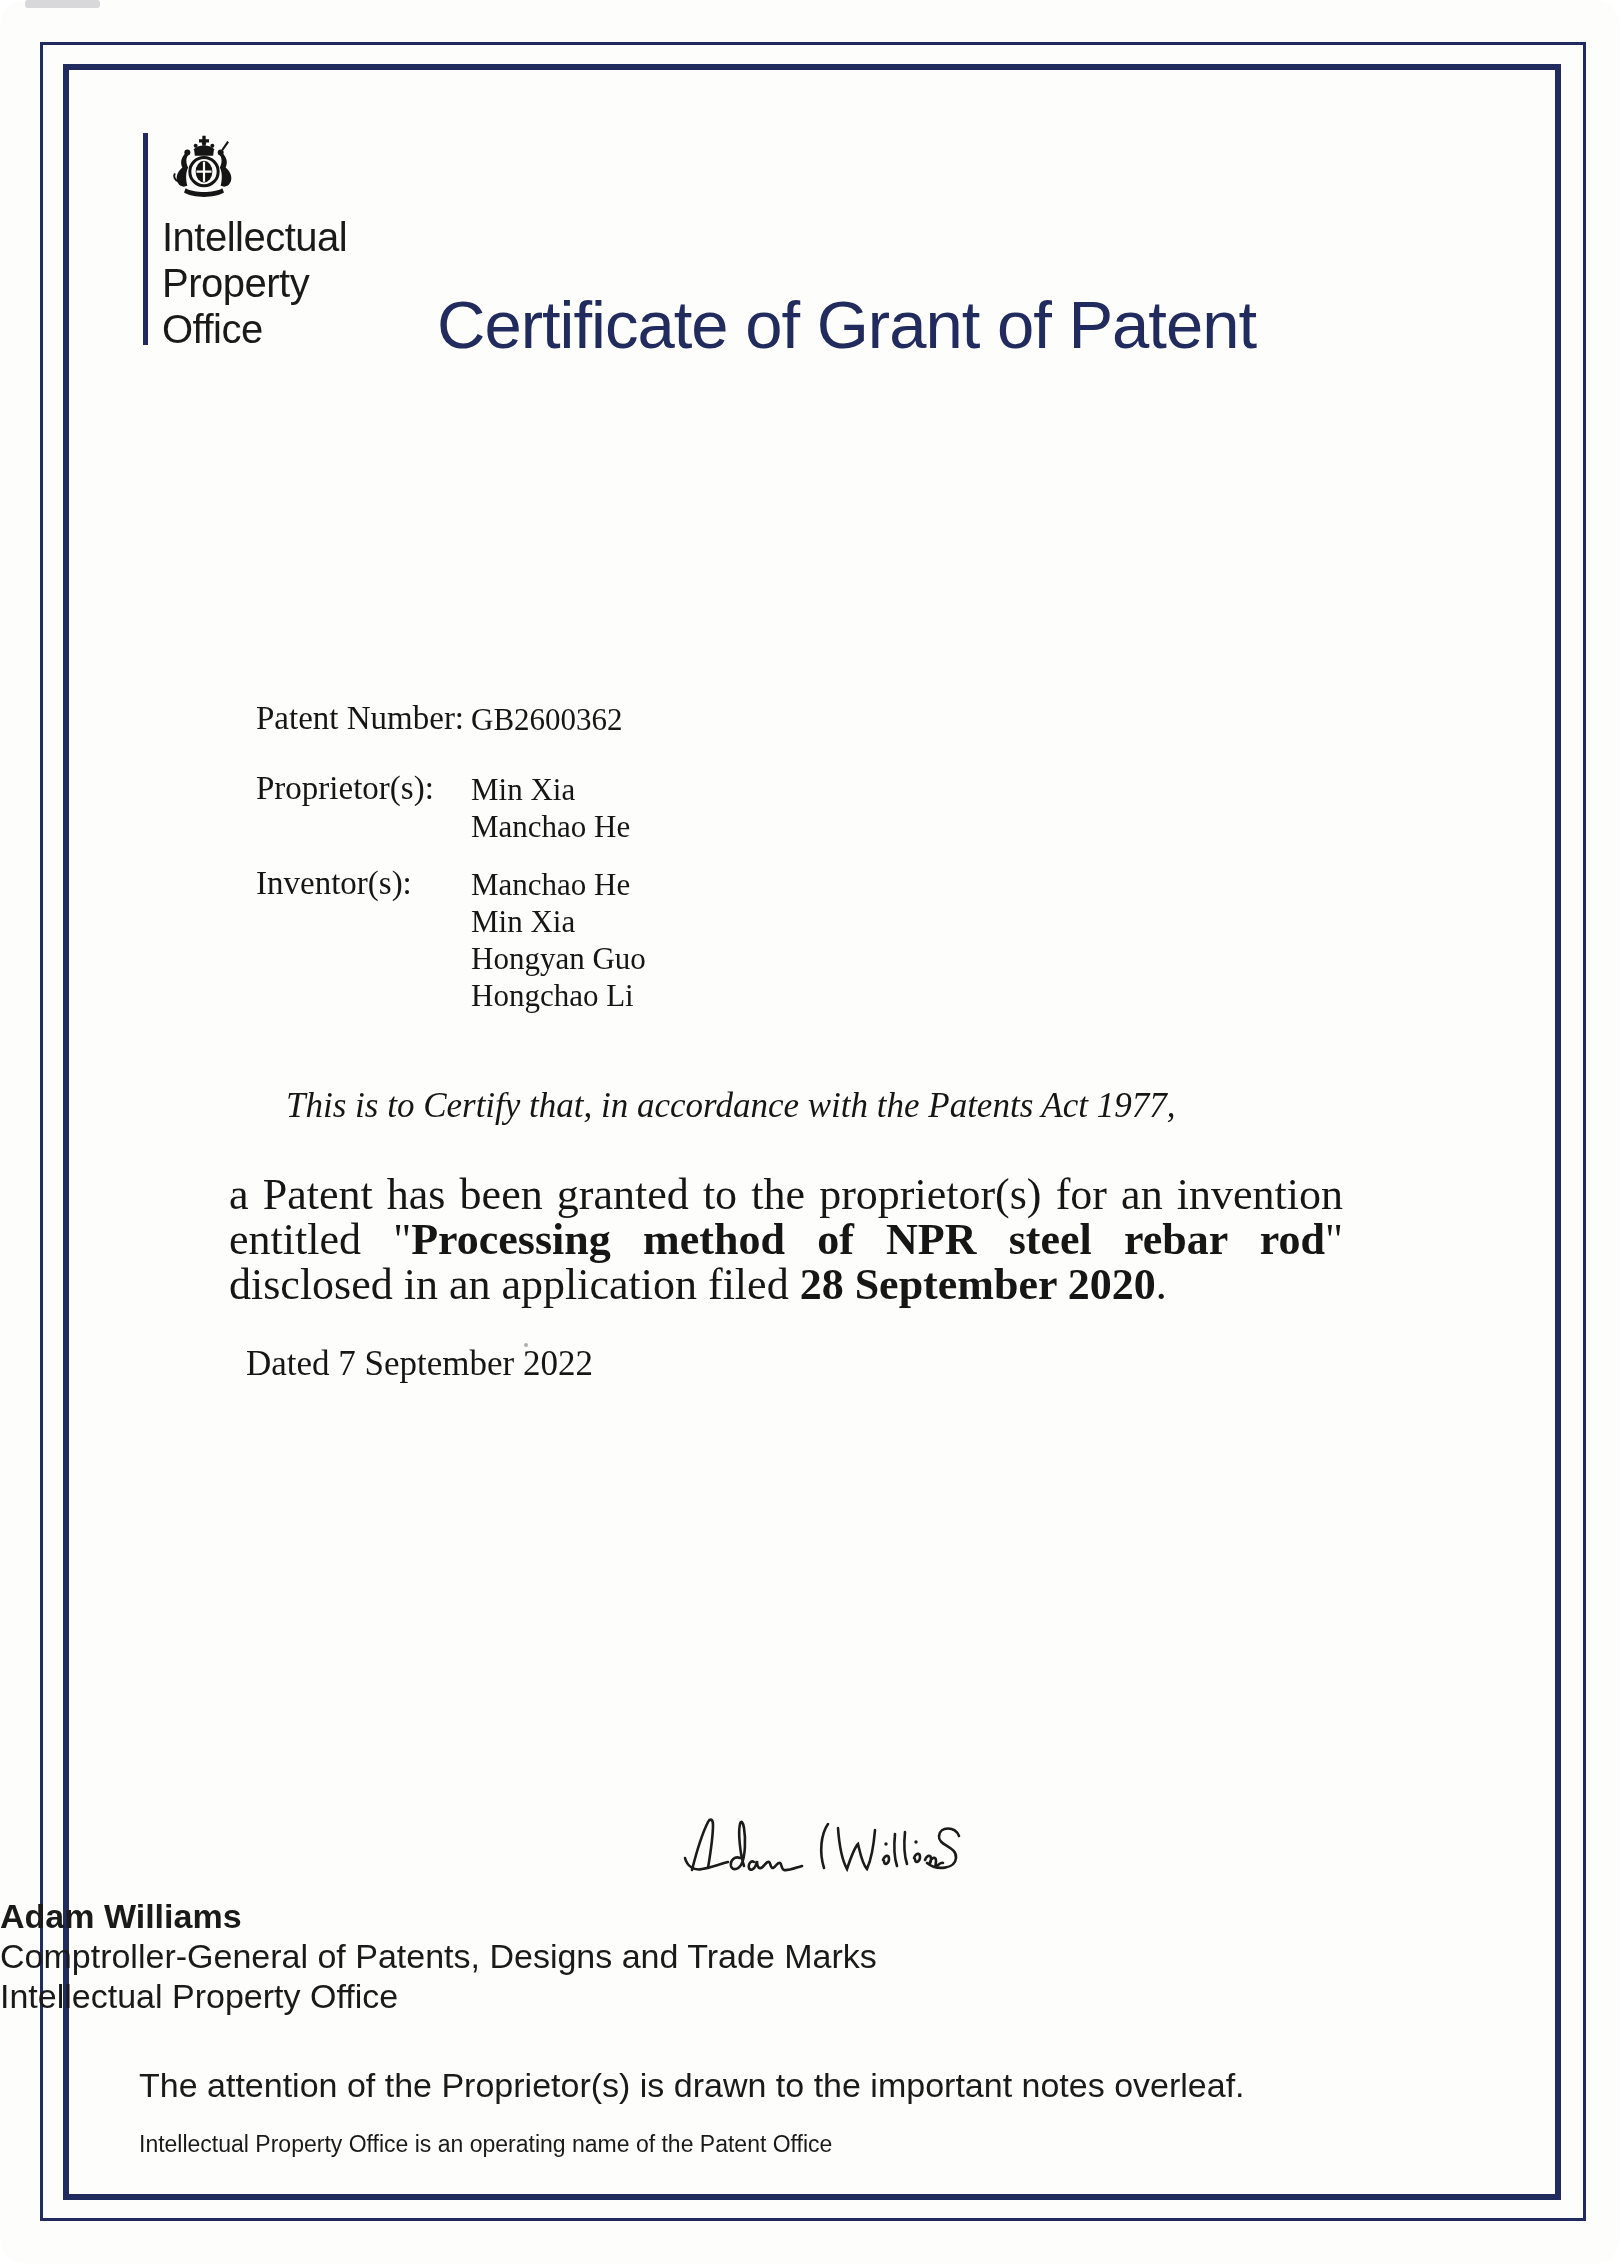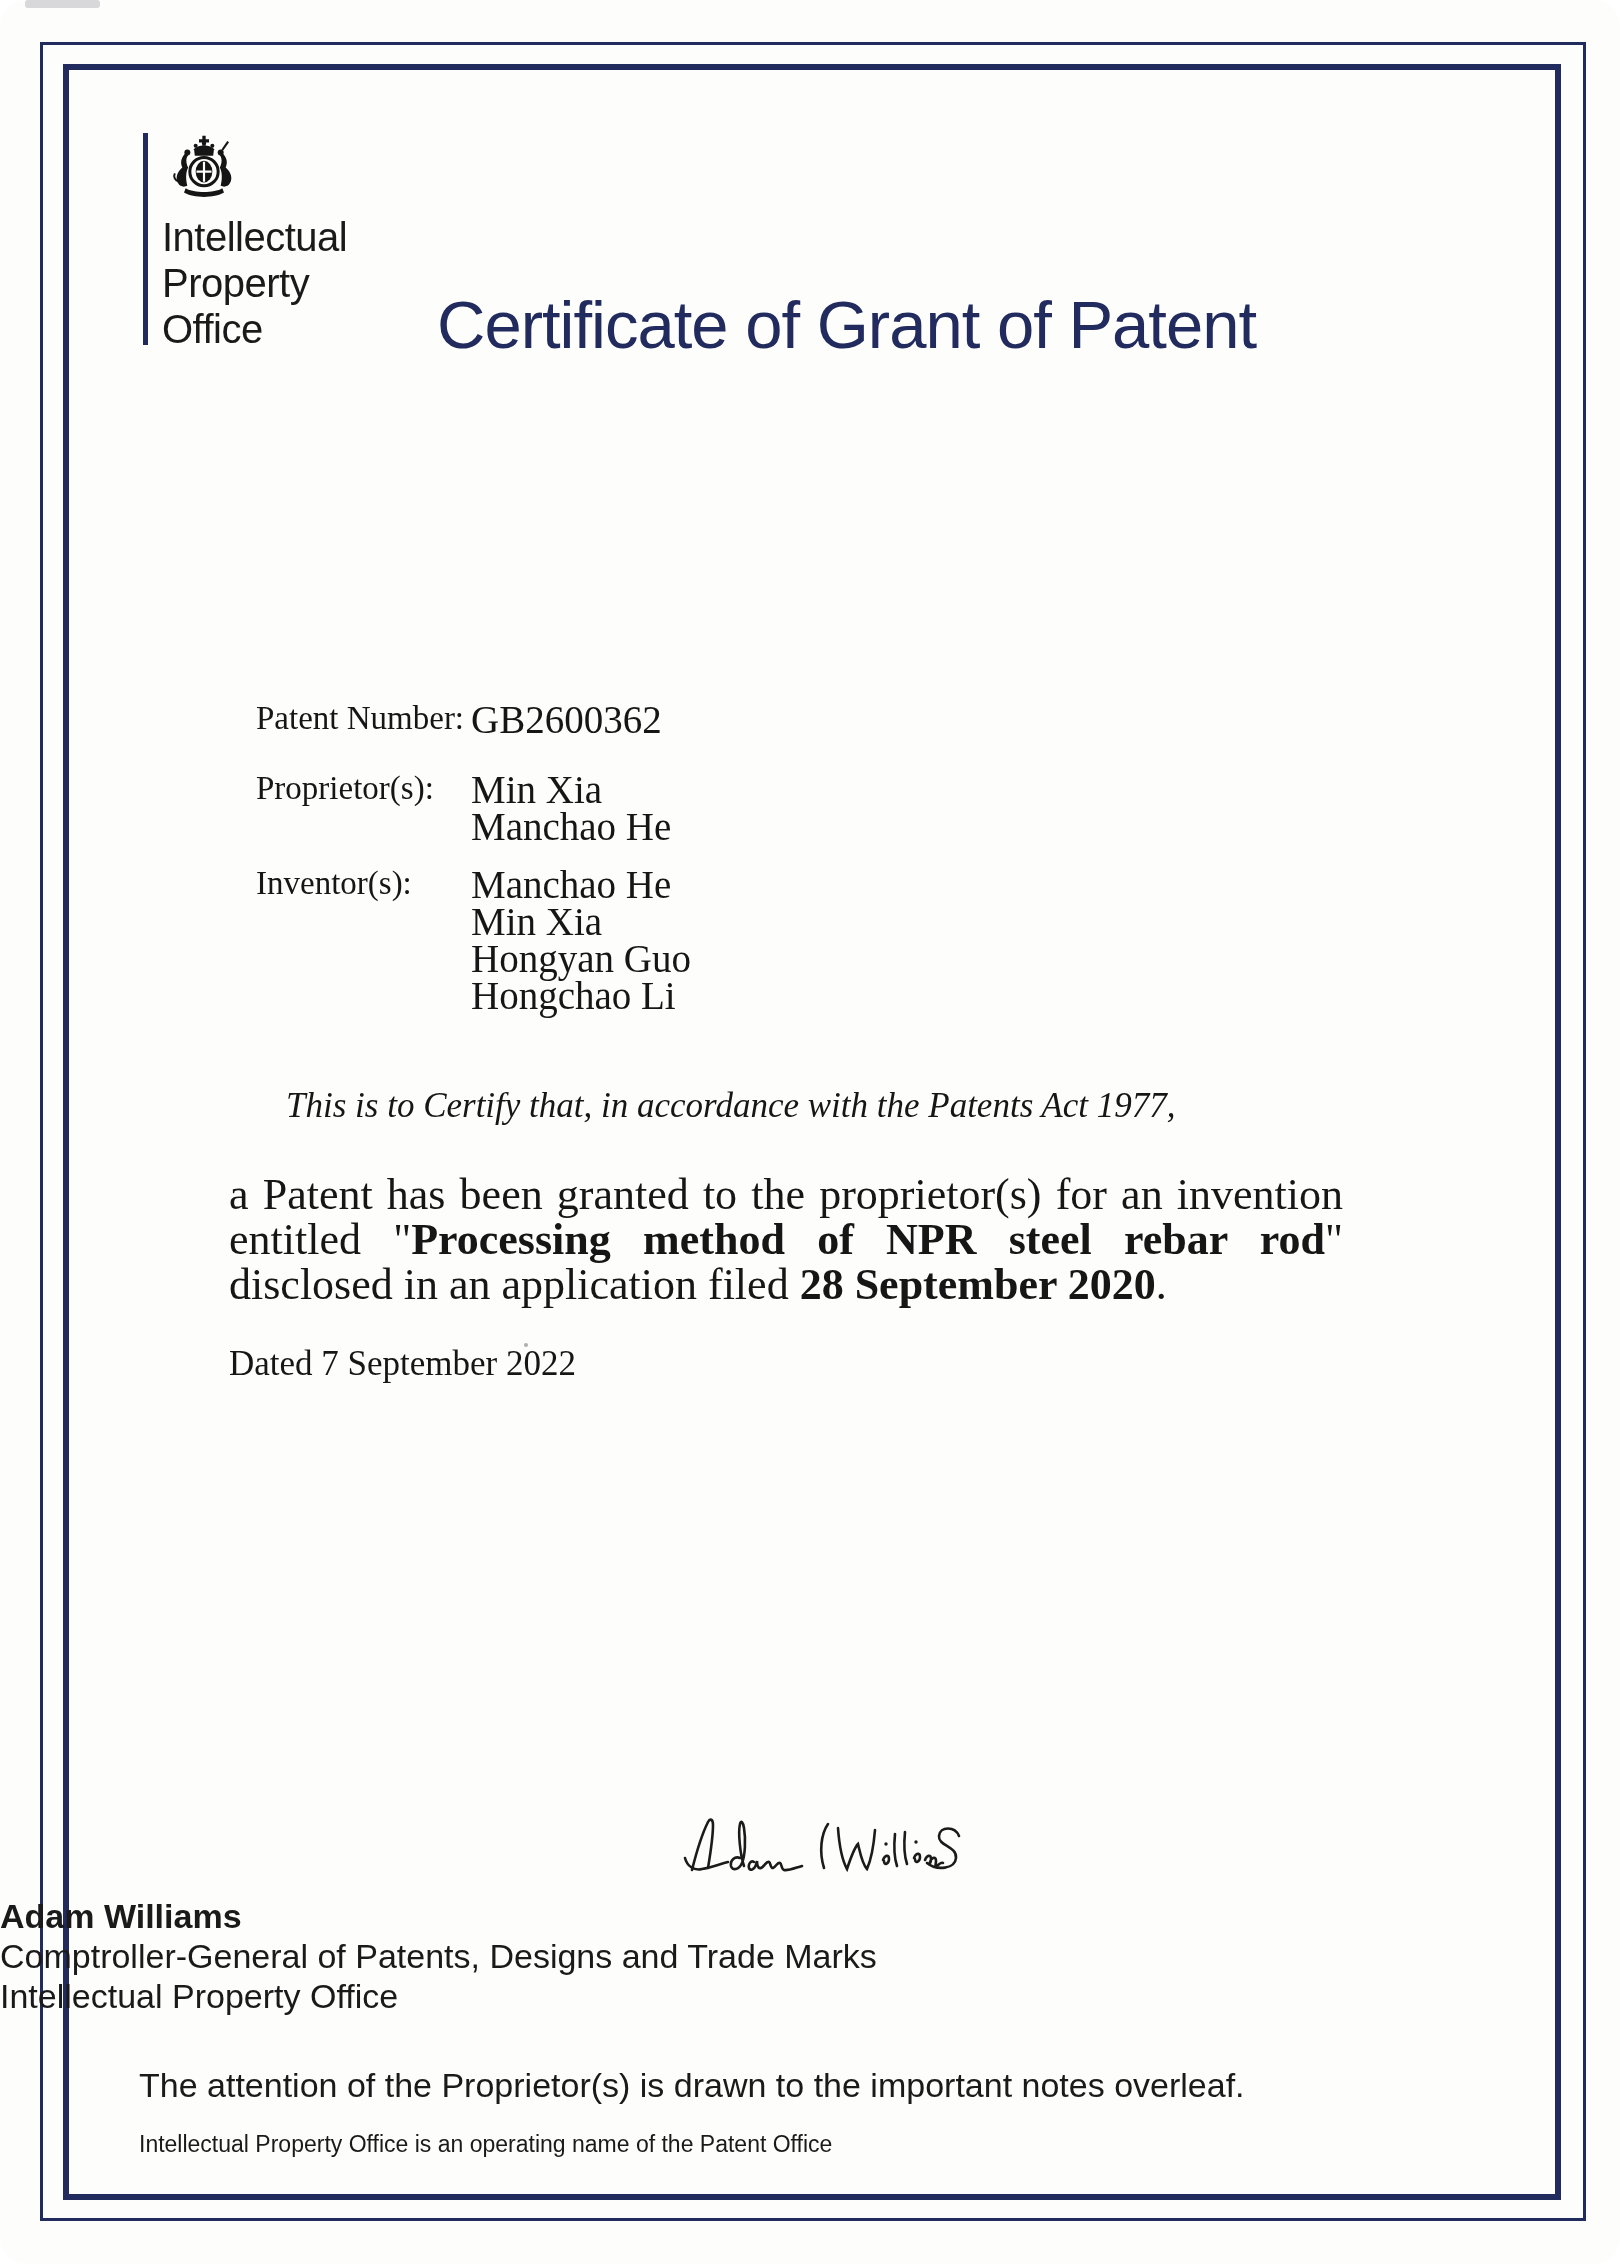--- a/index.html
+++ b/index.html
@@ -55,35 +55,35 @@
     color:var(--navy);white-space:nowrap;
   }
 
   
   .fields{position:absolute;left:256px;top:700px;font-size:33px;line-height:37px;}
   .field-row{display:flex;}
   .field-row + .field-row{margin-top:0;}
   .row-patent{margin-bottom:32px;}
   .row-proprietors{margin-bottom:20px;}
   .field-label{width:215px;flex:0 0 215px;}
-  .field-value{font-size:39px;line-height:37px;padding-top:1px;}
+  .field-value{font-size:31px;line-height:37px;padding-top:1px;}
 
   .certify-line{
     position:absolute;left:286px;top:1086px;
     font-style:italic;font-size:35px;white-space:nowrap;
   }
 
   .grant-paragraph{
     position:absolute;left:229px;top:1172px;width:1114px;
     font-size:44px;line-height:45px;text-align:justify;
   }
   .grant-paragraph b{font-weight:700;}
 
   .dated-line{
-    position:absolute;left:229px;top:1344px;
+    position:absolute;left:246px;top:1344px;
     font-size:35px;white-space:nowrap;
   }
 
   
   .signature-wrap{position:absolute;left:678px;top:1808px;}
   .sig-lines{
     position:absolute;left:0;top:1896px;width:1620px;
     text-align:left;
     font-family:"Liberation Sans", sans-serif;
     font-size:34px;line-height:40px;color:#1a1a1a;

